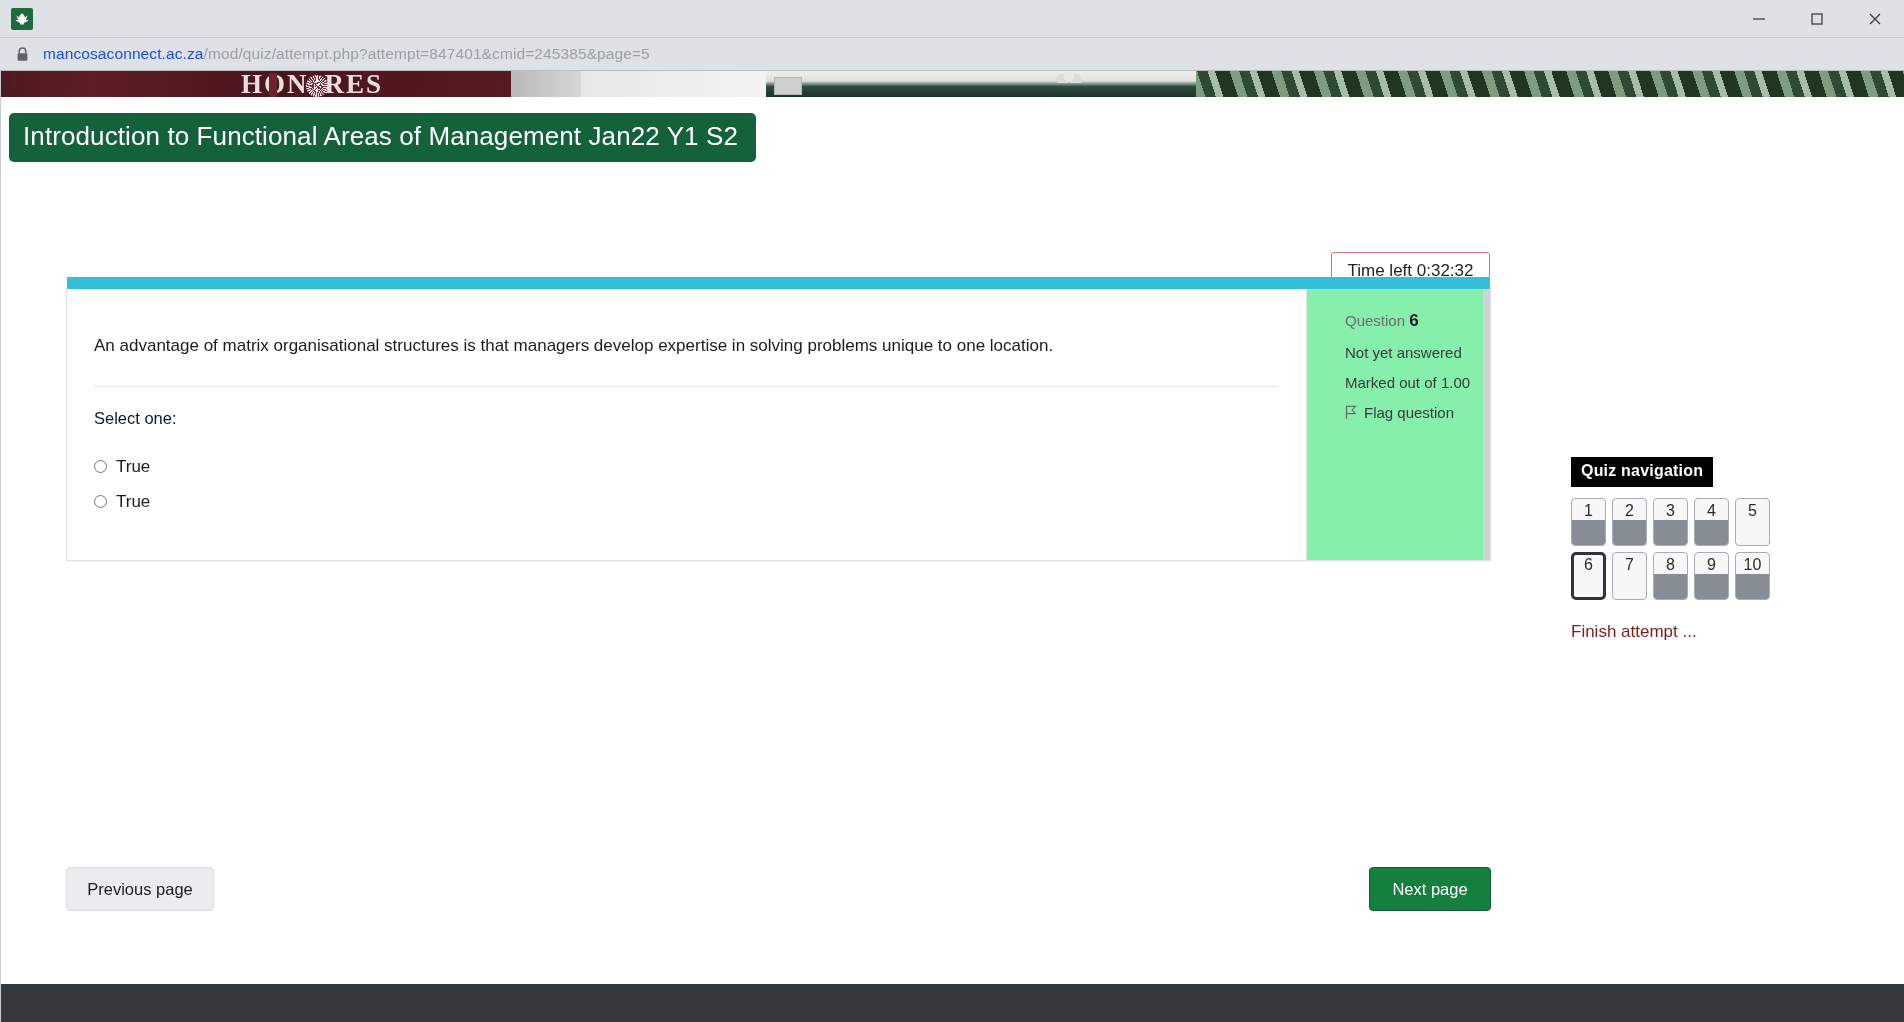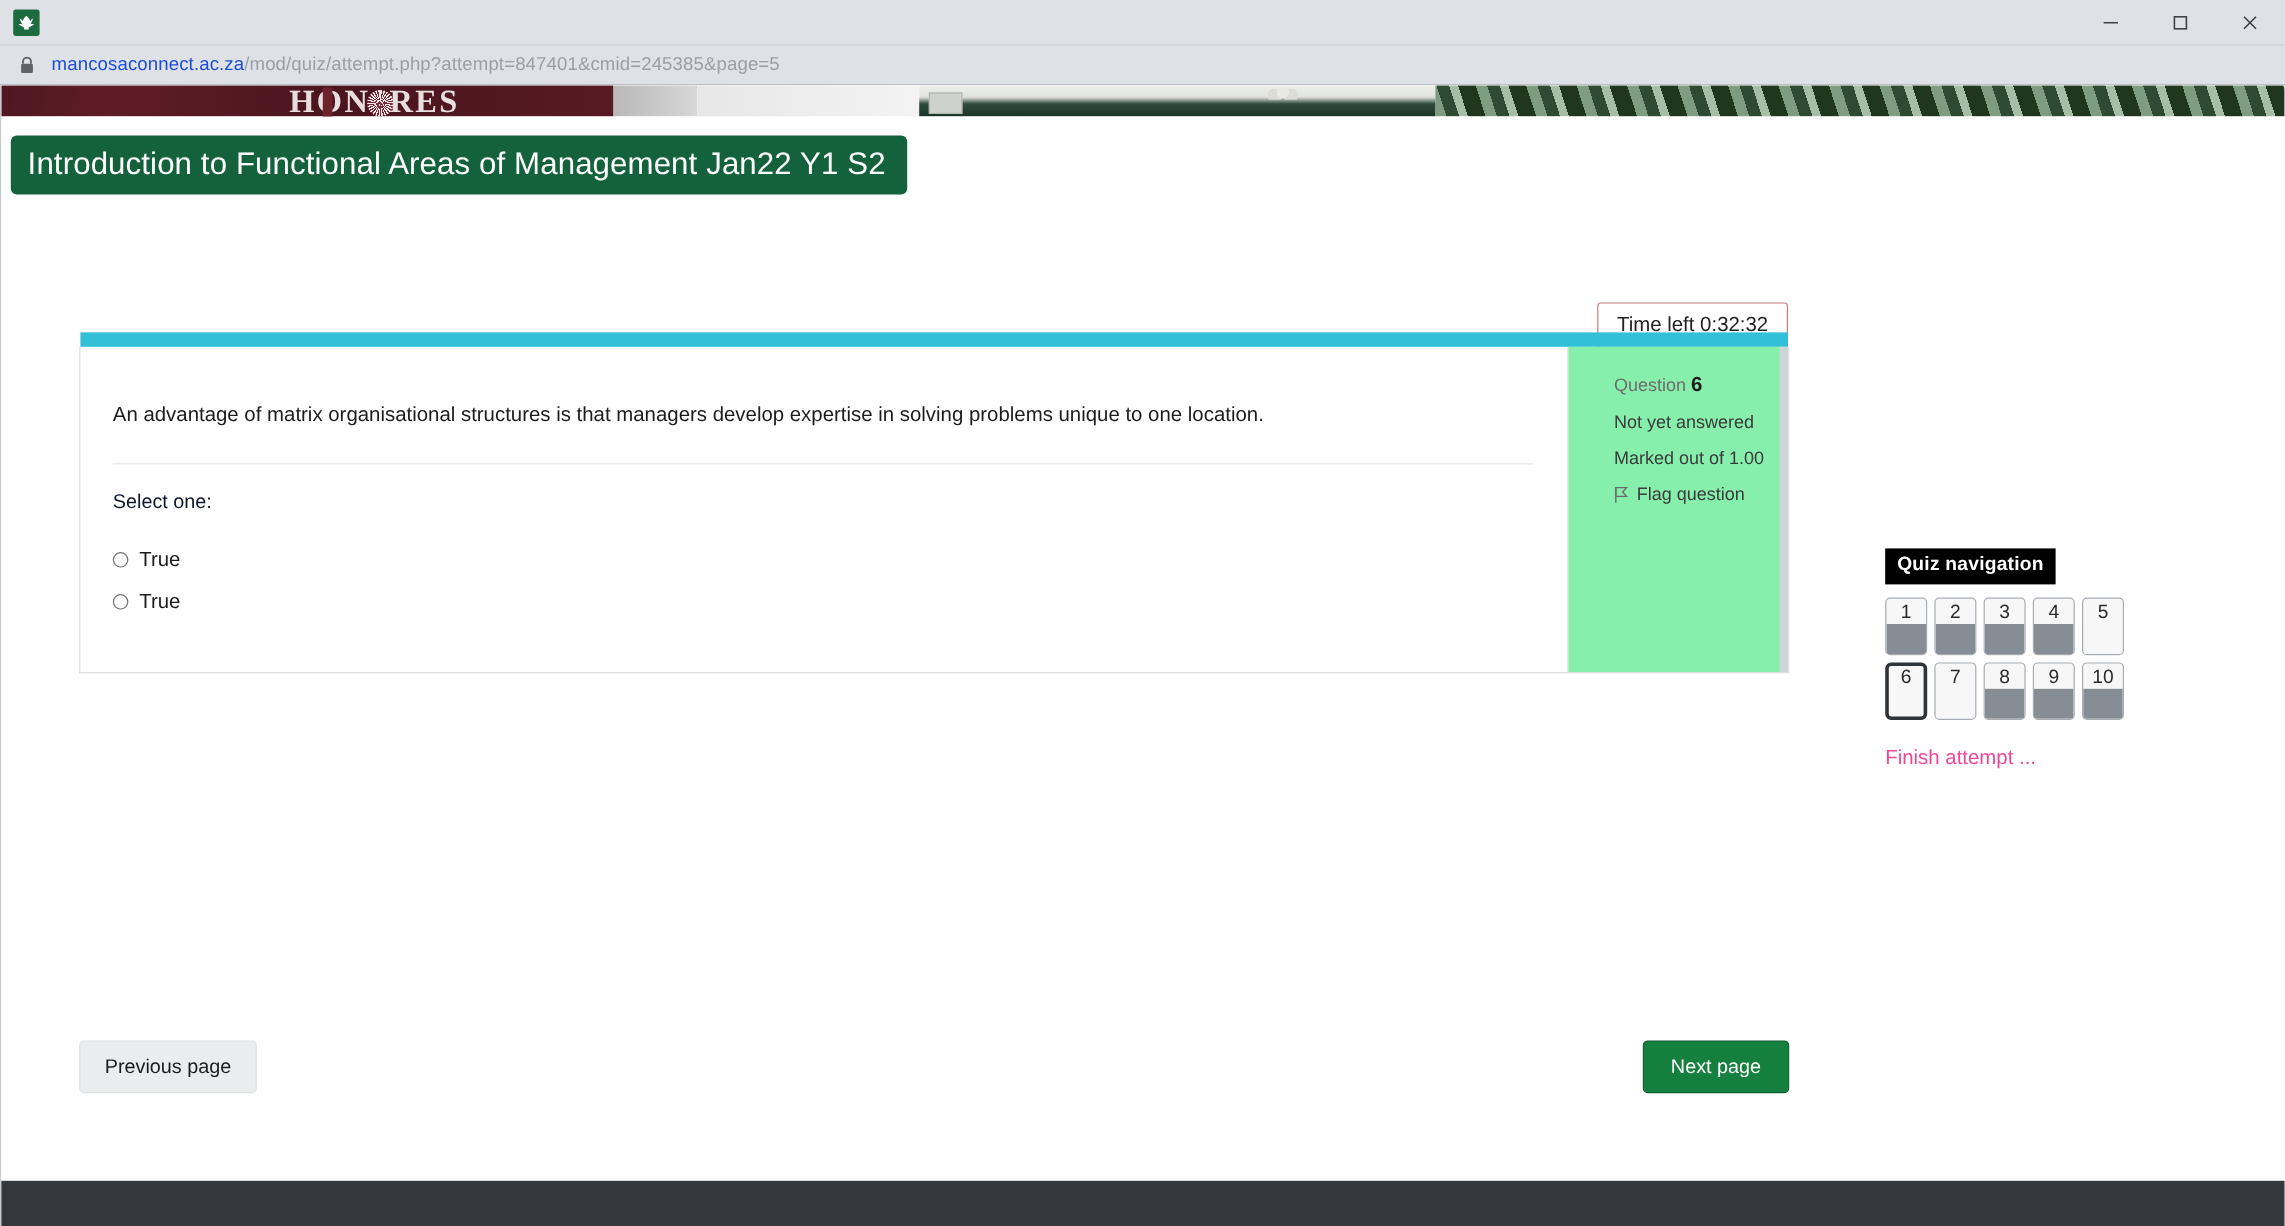--- a/index.html
+++ b/index.html
@@ -364,21 +364,21 @@
   }
   .qbtn.current {
     border: 3px solid #2f3438;
     border-radius: 5px;
   }
   .qbtn.current .num { top: 1px; }
   .finish-link {
     display: inline-block;
     margin-top: 22px;
     font-size: 17px;
-    color: #ec4899;
+    color: #7f1d1d;
     text-decoration: none;
     cursor: pointer;
   }
 
   
   .prev-btn {
     position: absolute;
     left: 65px; top: 705px;
     width: 148px; height: 44px;
     background: #eaecee;

